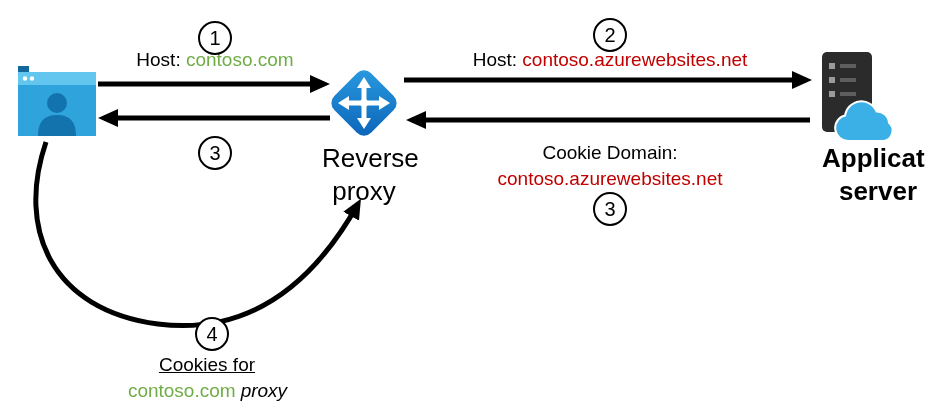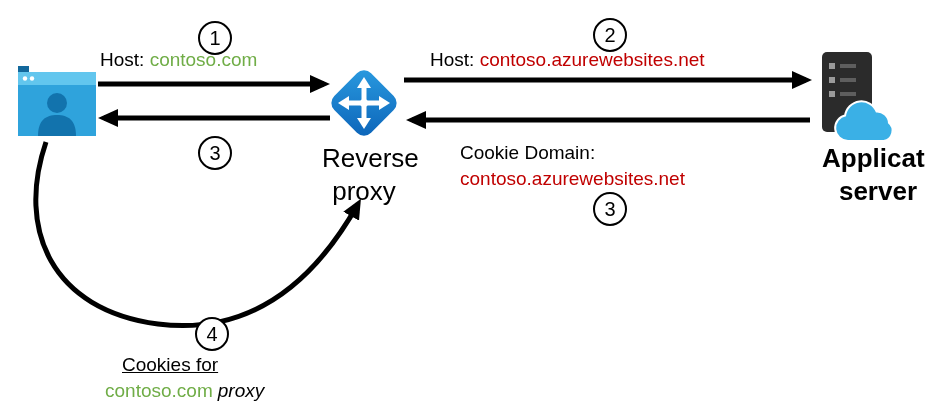--- a/index.html
+++ b/index.html
@@ -11,21 +11,21 @@
     font-family: "Liberation Sans", sans-serif;
     color: #000;
     overflow: hidden;
   }
   .abs { position: absolute; }
   .lbl {
     position: absolute;
     font-size: 19px;
     line-height: 1.3;
     color: #000;
-    text-align: left;
+    text-align: center;
     white-space: nowrap;
   }
   .wrap-lbl {
     position: absolute;
     font-size: 26px;
     line-height: 1.25;
     color: #000;
     text-align: center;
   }
   .green { color: var(--green, #70AD47); }

